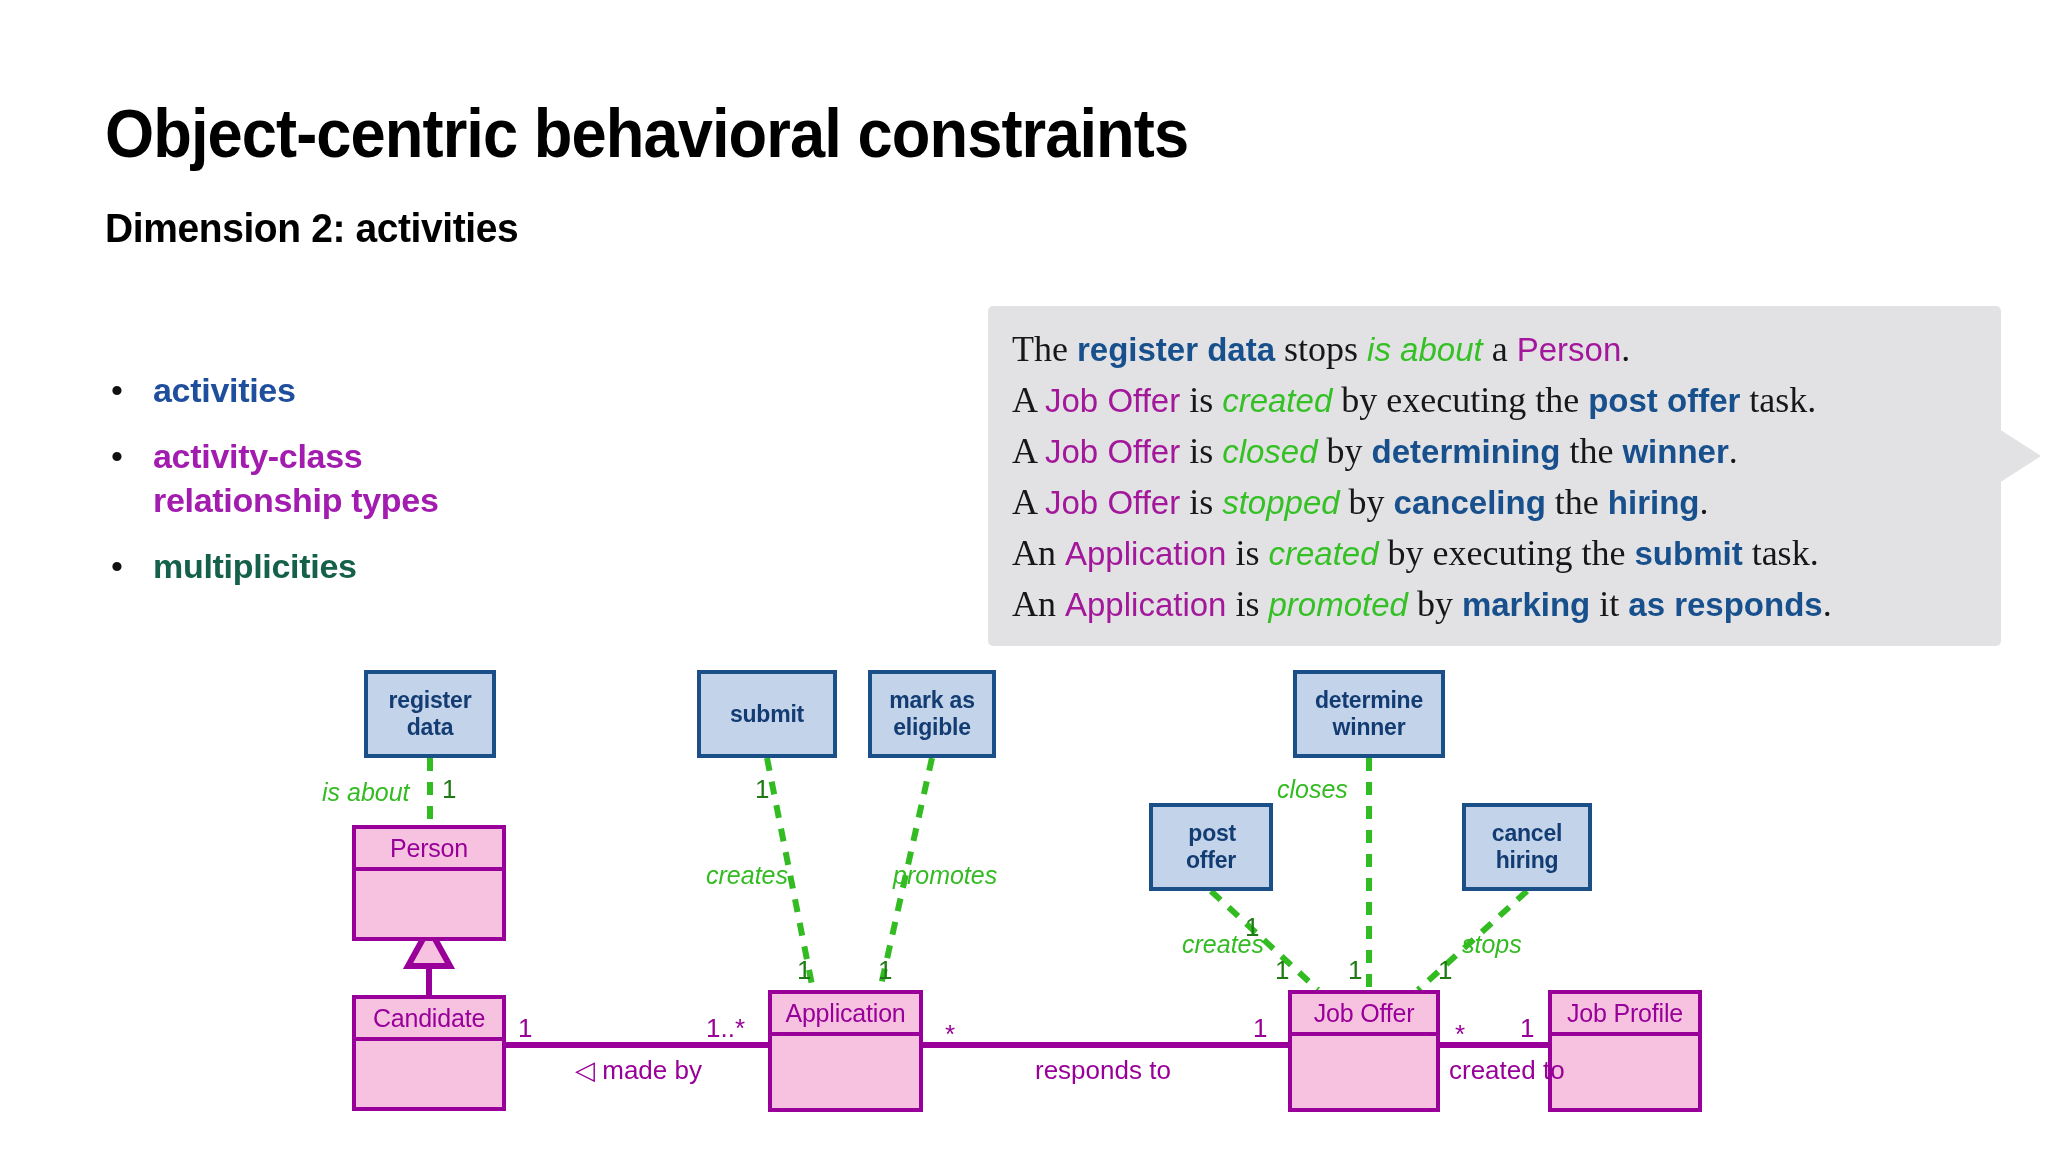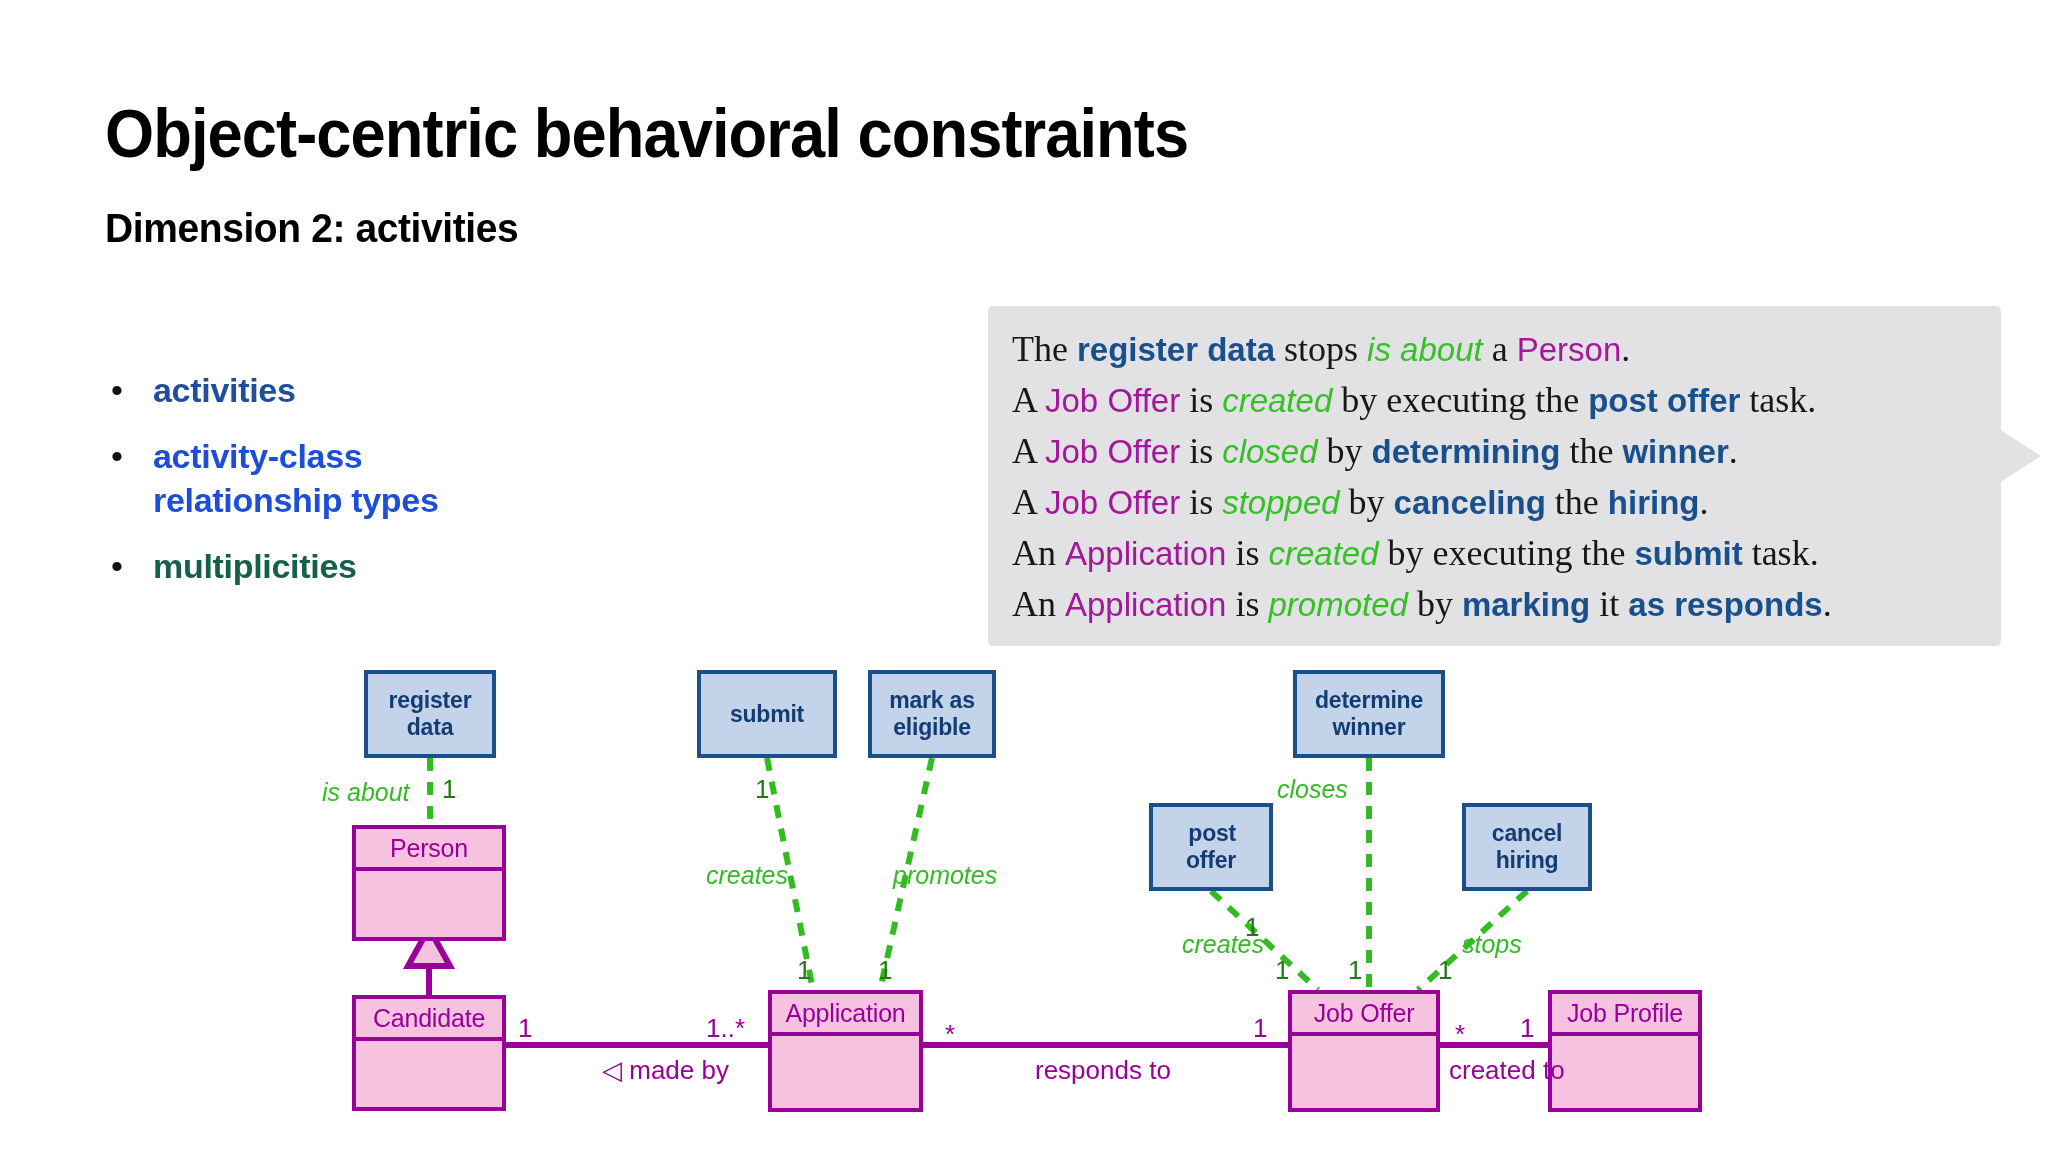--- a/index.html
+++ b/index.html
@@ -110,21 +110,21 @@
   <div class="title">Object-centric behavioral constraints</div>
   <div class="subtitle">Dimension 2: activities</div>
 
   <div class="bullets" id="bullets">
       <div class="bul">
         <span class="dot">•</span>
         <span class="btxt" style="color: rgb(31, 78, 156);">activities</span>
       </div>
       <div class="bul">
         <span class="dot">•</span>
-        <span class="btxt" style="color: #1d4ed8;">activity-class<br>relationship types</span>
+        <span class="btxt" style="color: #a21caf;">activity-class<br>relationship types</span>
       </div>
       <div class="bul">
         <span class="dot">•</span>
         <span class="btxt" style="color: rgb(21, 96, 74);">multiplicities</span>
       </div>
     </div>
 
   <div class="callout"></div>
   <div class="callout-tail"></div>
   <div class="sentences" id="sentences">
@@ -206,18 +206,18 @@
       <div class="lbl mult " style="left: 1245px; top: 912px;">1</div>
       <div class="lbl mult " style="left: 1275px; top: 955px;">1</div>
       <div class="lbl mult " style="left: 1348px; top: 955px;">1</div>
       <div class="lbl mult " style="left: 1438px; top: 955px;">1</div>
       <div class="lbl mult purple" style="left: 518px; top: 1013px;">1</div>
       <div class="lbl mult purple" style="left: 706px; top: 1013px;">1..*</div>
       <div class="lbl mult purple" style="left: 945px; top: 1019px;">*</div>
       <div class="lbl mult purple" style="left: 1253px; top: 1013px;">1</div>
       <div class="lbl mult purple" style="left: 1455px; top: 1019px;">*</div>
       <div class="lbl mult purple" style="left: 1520px; top: 1013px;">1</div>
-      <div class="lbl purple" style="left: 575px; top: 1055px; margin-left: 27px;">◁ made by</div>
+      <div class="lbl purple" style="left: 575px; top: 1055px;">◁ made by</div>
       <div class="lbl purple" style="left: 1035px; top: 1055px;">responds to</div>
       <div class="lbl purple" style="left: 1449px; top: 1055px;">created to</div>
     </div>
 
 </div>
 
 </body></html>

